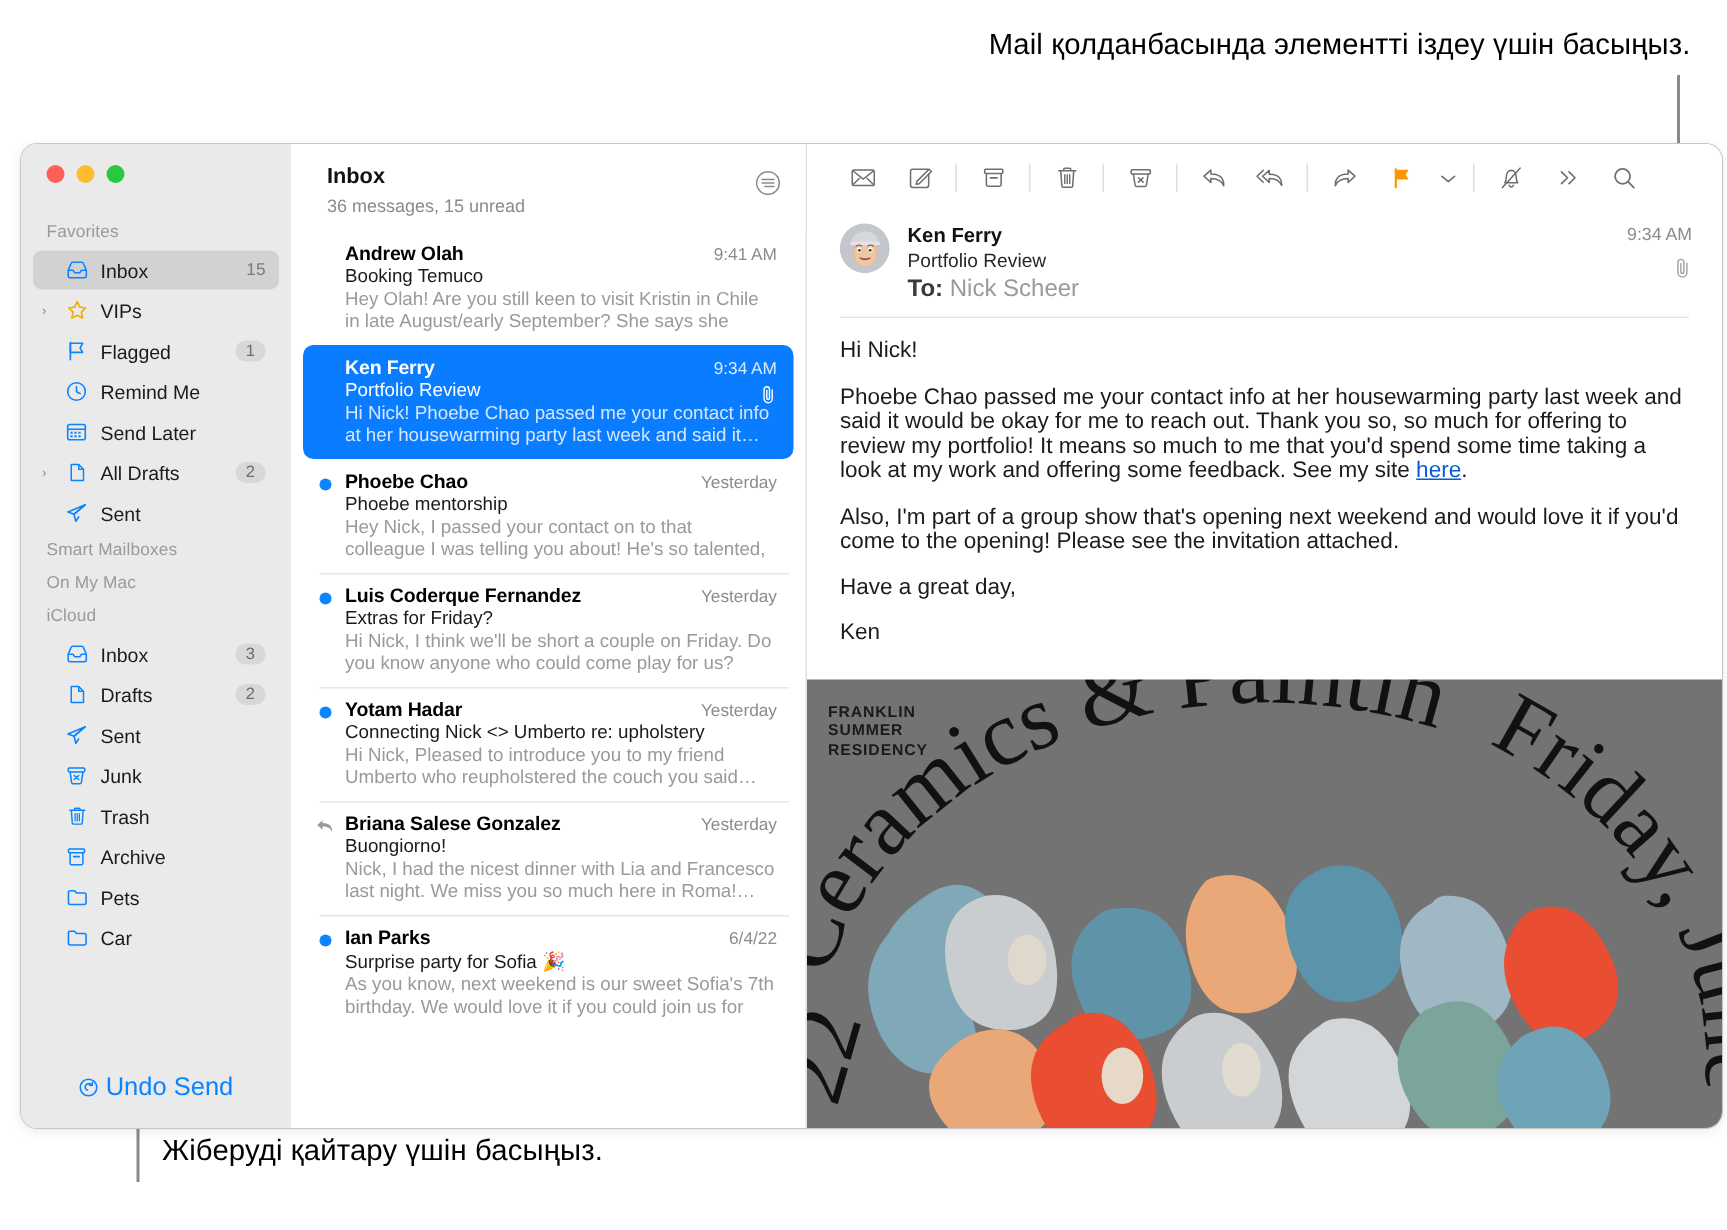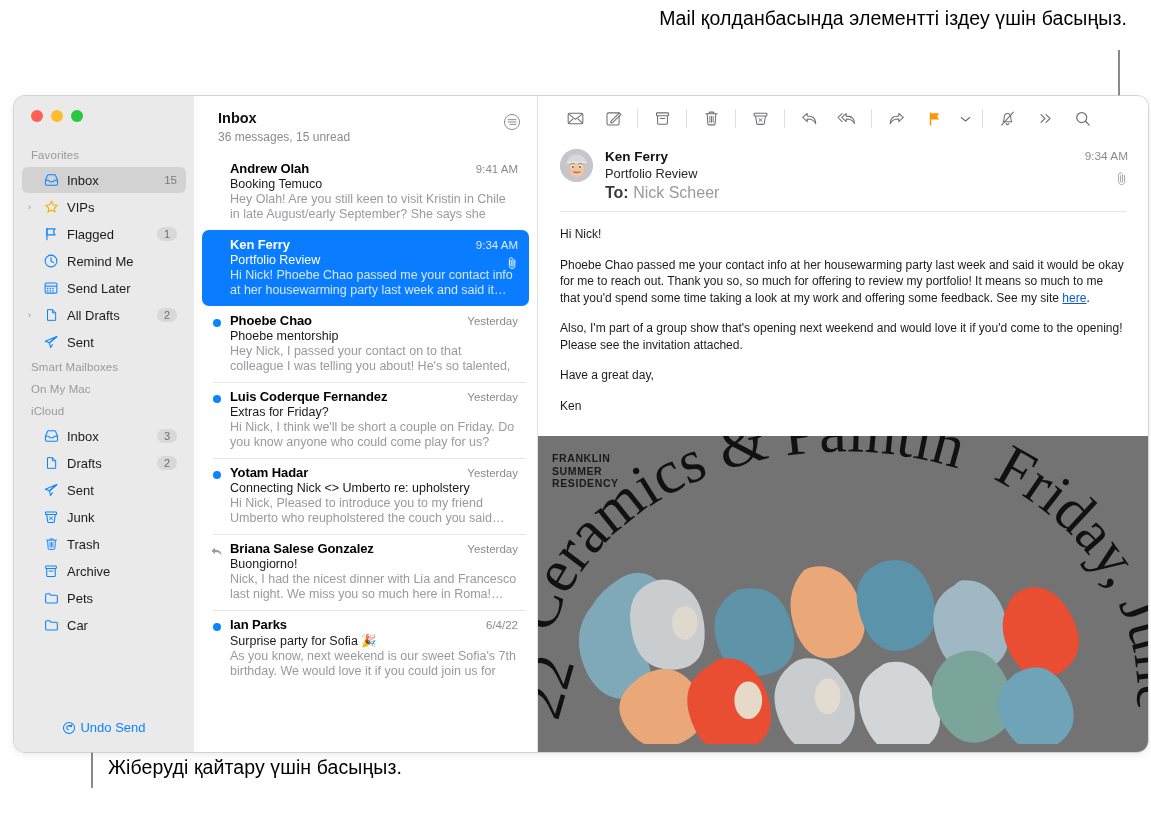--- a/index.html
+++ b/index.html
@@ -13,21 +13,21 @@
   #root { position: relative; width: 1151px; height: 820px; }
 
   
   .callout-text {
     position: absolute;
     font-size: 19.5px;
     line-height: 28px;
     color: #000;
     letter-spacing: 0.1px;
   }
-  #callout-top { top: 4px; right: 24px; text-align: right; width: 520px; }
+  #callout-top { top: 16px; right: 24px; text-align: right; width: 520px; }
   #callout-bottom { top: 753px; left: 108px; text-align: left; width: 620px; }
   .callout-line {
     position: absolute;
     background: #8a8a8a;
   }
   #callout-line-top { left: 1118px; top: 50px; width: 1.6px; height: 58px; }
   #callout-line-bottom { left: 91px; top: 745px; width: 1.6px; height: 43px; }
 
   
   #window {
@@ -92,21 +92,21 @@
     font-size: 11.5px; color: #7a7a7e;
     margin-right: 9px;
   }
   .sb-count.pill {
     background: #d8d8d8; color: #6d6d70;
     border-radius: 9px; padding: 1px 7px;
     font-size: 11px;
   }
   .undo-send {
     text-align: center;
-    font-size: 13px;
+    font-size: 17px;
     color: #0a84ff;
     padding: 7px 0 17px 0;
     display: flex; align-items: center; justify-content: center; gap: 4px;
     font-weight: 500;
   }
 
   
   #msglist {
     width: 344px; flex: 0 0 344px;
     background: #ffffff;
@@ -182,21 +182,21 @@
   .mv-meta { flex: 1; min-width: 0; }
   .mv-name { font-size: 13.5px; font-weight: 700; color: #111; }
   .mv-subject { font-size: 12.8px; color: #272727; margin-top: 2px; }
   .mv-to { font-size: 16px; margin-top: 3px; color: #9a9a9e; }
   .mv-to b { color: #3a3a3c; font-weight: 700; }
   .mv-right { text-align: right; flex: 0 0 auto; }
   .mv-time { font-size: 11.8px; color: #8b8b8f; }
   .mv-clip { margin-top: 8px; }
   .mv-divider { height: 1px; background: #e4e4e4; margin: 9px 22px 0 22px; }
 
-  .mv-body { padding: 14px 22px 0 22px; font-size: 12px; line-height: 16.5px; color: #1c1c1e; }
+  .mv-body { padding: 14px 22px 0 22px; font-size: 15px; line-height: 16.5px; color: #1c1c1e; }
   .mv-body p { margin-bottom: 14px; }
   .mv-body a { color: #0a5bd3; }
 
   .attachment {
     margin-top: 8px;
     flex: 1;
     background: #e6d9c7;
     position: relative;
     overflow: hidden;
   }

